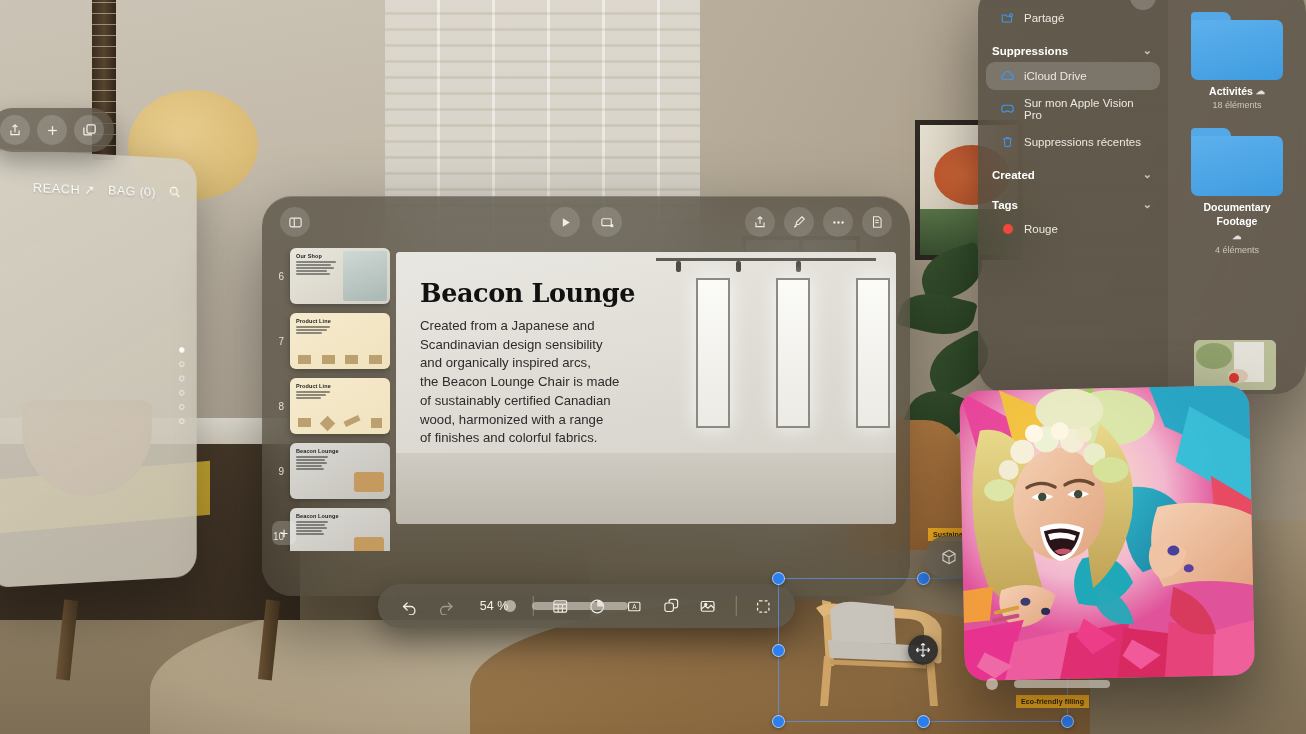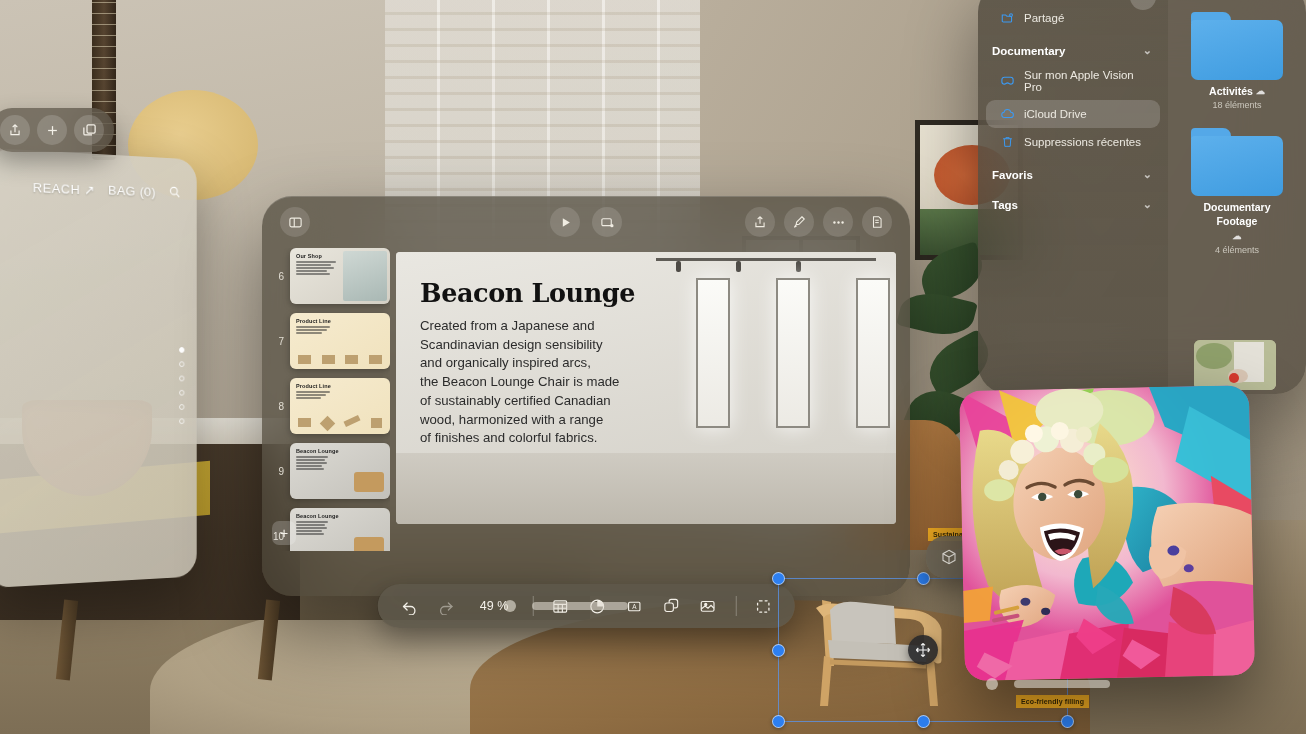--- a/index.html
+++ b/index.html
@@ -746,21 +746,21 @@
         <path d="M9 7L4 12l5 5"></path>
           <path d="M4 12h10a6 6 0 0 1 0 12h-2"></path>
       </svg>
     </div>
     <div class="bb" style="opacity:.45;">
       <svg width="17" height="17" viewBox="0 0 24 24" fill="none" stroke="currentColor" stroke-width="1.8" stroke-linecap="round">
         <path d="M15 7l5 5-5 5"></path>
           <path d="M20 12H10a6 6 0 0 0 0 12h2"></path>
       </svg>
     </div>
-    <div id="zoom-level">49 %</div>
+    <div id="zoom-level">54 %</div>
     <div class="bb-sep"></div>
     <div class="bb">
       <svg width="17" height="17" viewBox="0 0 24 24" fill="none" stroke="currentColor" stroke-width="1.6">
         <rect x="3" y="4" width="18" height="16" rx="1.5"></rect>
           <line x1="3" y1="9" x2="21" y2="9"></line>
         <line x1="3" y1="14.5" x2="21" y2="14.5"></line>
           <line x1="9" y1="9" x2="9" y2="20"></line>
           <line x1="15" y1="9" x2="15" y2="20"></line>
       </svg>
     </div>
@@ -811,56 +811,62 @@
       <span class="fs-ico">
         <svg width="15" height="14" viewBox="0 0 24 24" fill="none" stroke="currentColor" stroke-width="1.8">
           <path d="M3 7h6l2 2h6a2 2 0 0 1 2 2v6a2 2 0 0 1-2 2H5a2 2 0 0 1-2-2z"></path>
             <circle cx="18" cy="7" r="2.4"></circle>
         </svg>
       </span>
       <span>Partagé</span>
     </div>
 
     <div class="fs-group">
-      <span>Documentary</span>
+      <span>Suppressions</span>
       <span class="chev">⌄</span>
+    </div>
+    <div class="fs-item active">
+      <span class="fs-ico">
+        <svg width="15" height="14" viewBox="0 0 24 24" fill="none" stroke="currentColor" stroke-width="1.8">
+          <path d="M6.5 18A4.5 4.5 0 0 1 6 9.05 6 6 0 0 1 17.7 9 4.5 4.5 0 0 1 17.5 18z"></path>
+        </svg>
+      </span>
+      <span>iCloud Drive</span>
     </div>
     <div class="fs-item">
       <span class="fs-ico">
         <svg width="16" height="12" viewBox="0 0 24 16" fill="none" stroke="currentColor" stroke-width="1.8">
           <path d="M3 6a4 4 0 0 1 4-4h10a4 4 0 0 1 4 4v3a4 4 0 0 1-4 4c-2 0-3-2-5-2s-3 2-5 2a4 4 0 0 1-4-4z"></path>
         </svg>
       </span>
       <span>Sur mon Apple Vision Pro</span>
     </div>
-    <div class="fs-item active">
-      <span class="fs-ico">
-        <svg width="15" height="14" viewBox="0 0 24 24" fill="none" stroke="currentColor" stroke-width="1.8">
-          <path d="M6.5 18A4.5 4.5 0 0 1 6 9.05 6 6 0 0 1 17.7 9 4.5 4.5 0 0 1 17.5 18z"></path>
-        </svg>
-      </span>
-      <span>iCloud Drive</span>
-    </div>
     <div class="fs-item">
       <span class="fs-ico">
         <svg width="13" height="14" viewBox="0 0 24 24" fill="none" stroke="currentColor" stroke-width="1.8">
           <path d="M4 6h16M9 6V4h6v2M6 6l1 14h10l1-14"></path>
         </svg>
       </span>
       <span>Suppressions récentes</span>
     </div>
 
     <div class="fs-group">
-      <span>Favoris</span>
+      <span>Created</span>
       <span class="chev">⌄</span>
     </div>
 
     <div class="fs-group">
       <span>Tags</span>
       <span class="chev">⌄</span>
+    </div>
+    <div class="fs-item">
+      <span class="fs-ico">
+        <span class="tag-dot" style="background:#f0483c;"></span>
+      </span>
+      <span>Rouge</span>
     </div>
   </div>
 
   <div id="files-content">
     <div class="folder-cell">
       <div class="folder-ico">
         <div class="tab"></div>
           <div class="body"></div>
       </div>
       <div class="folder-name">

